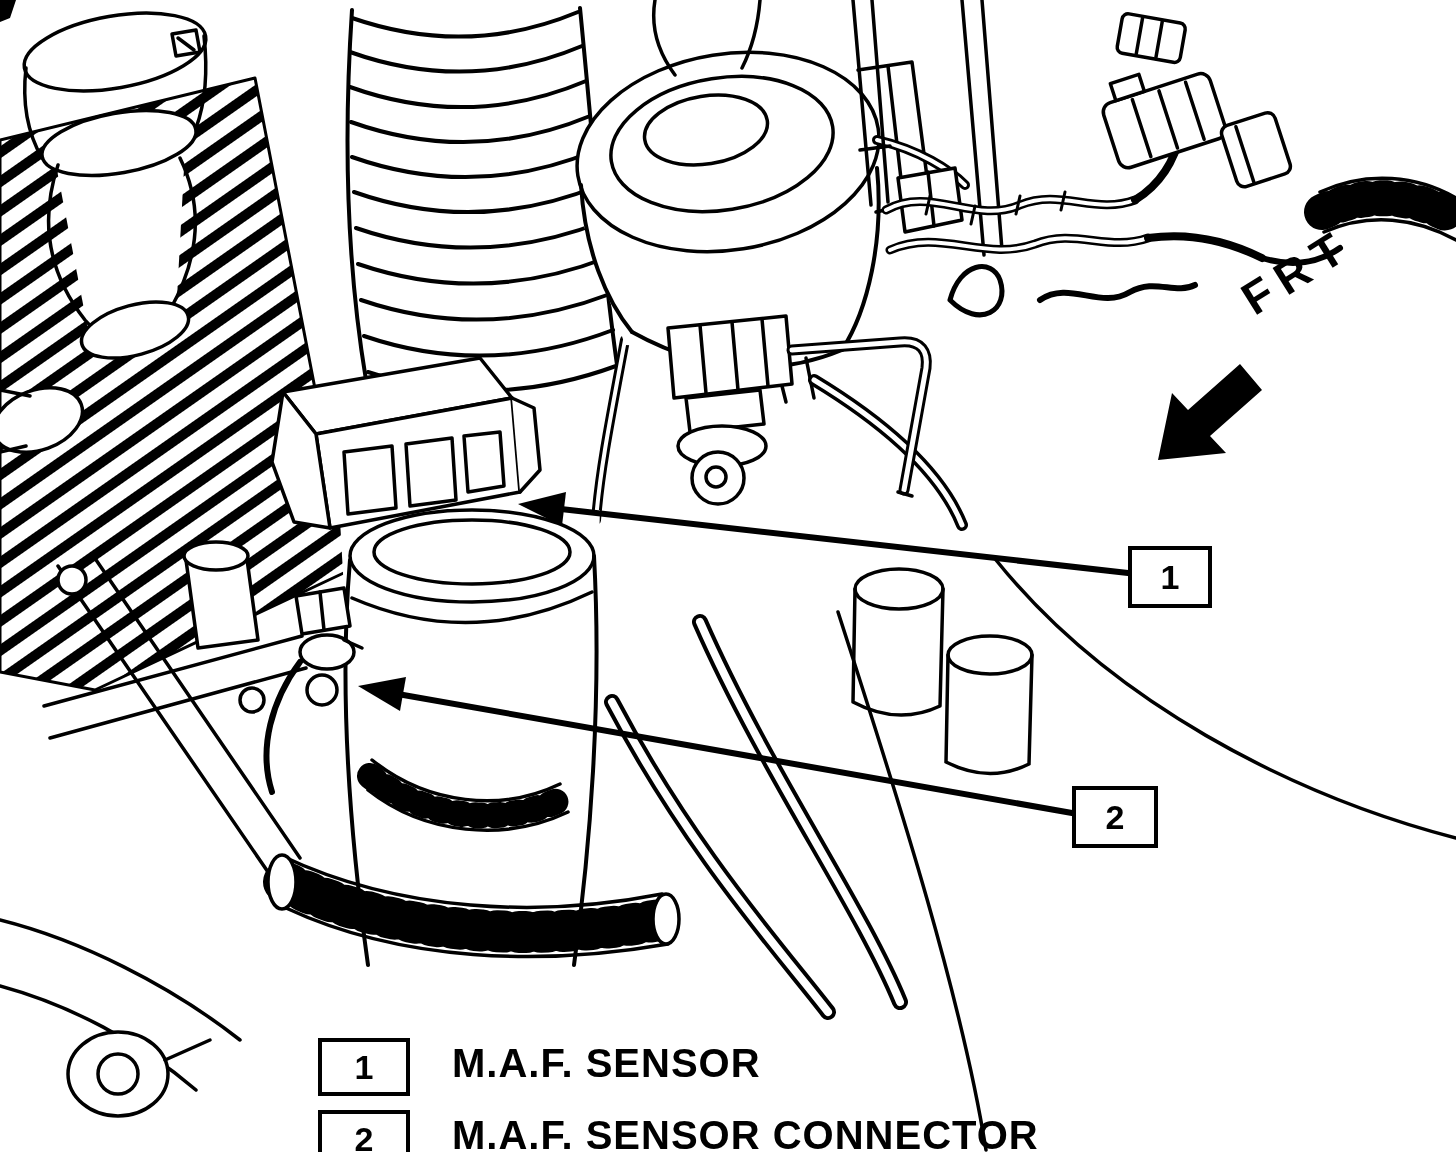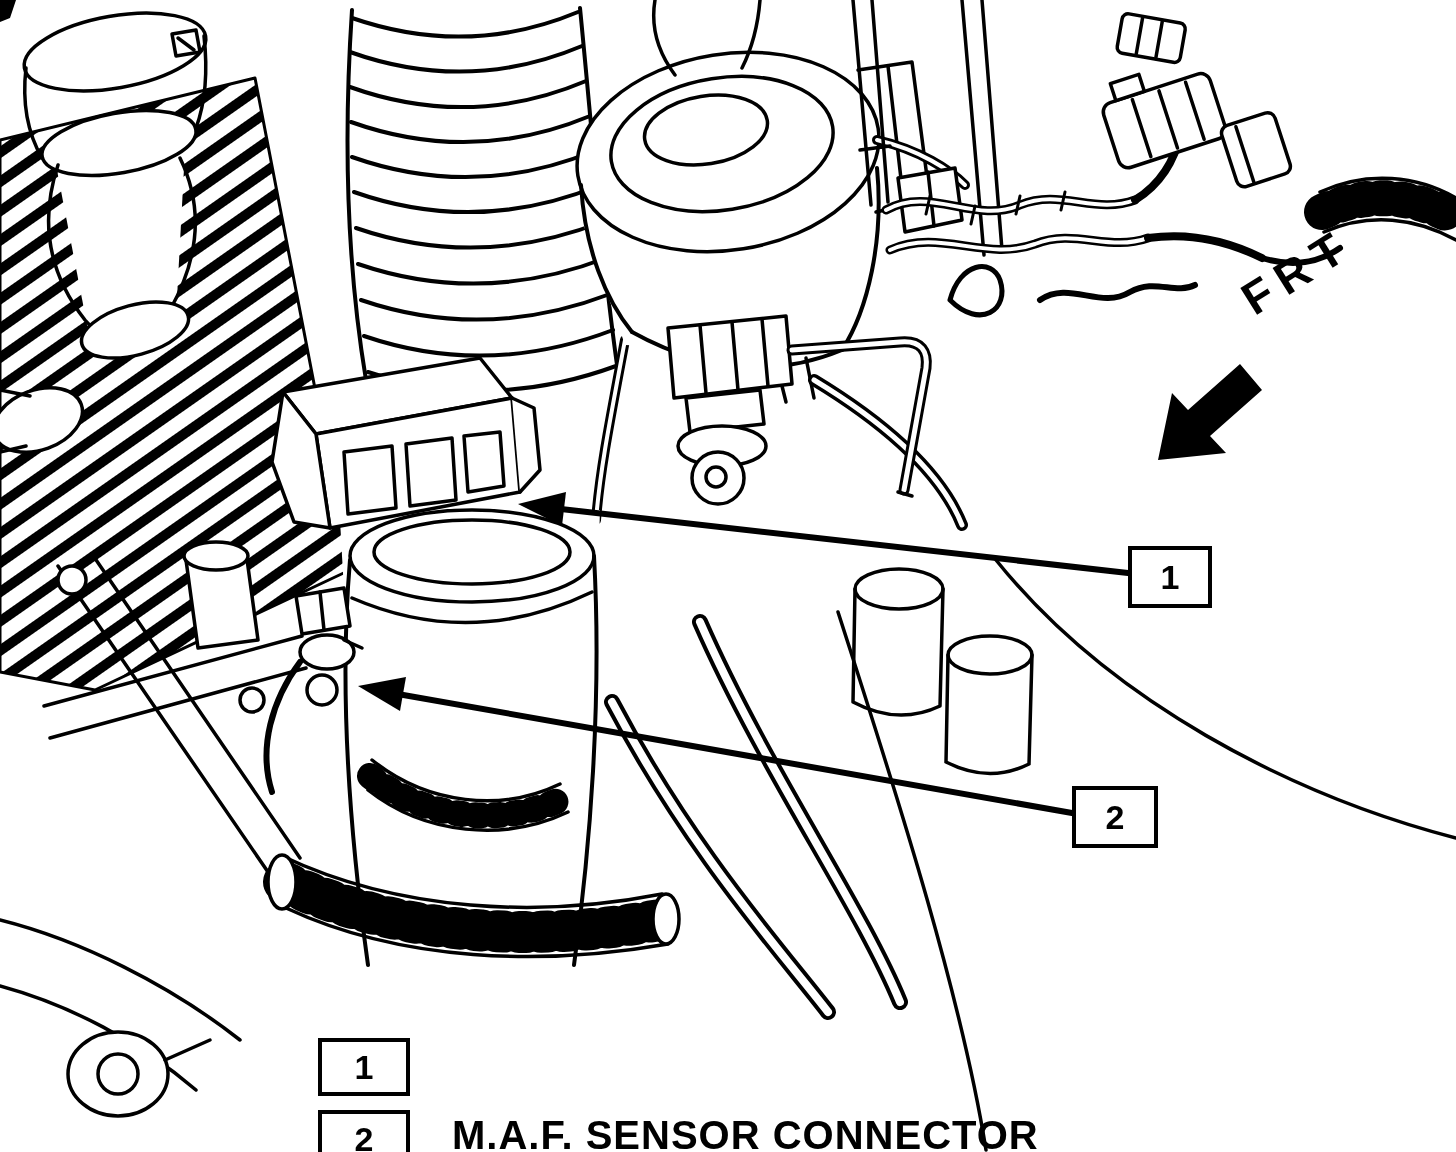--- a/index.html
+++ b/index.html
@@ -248,20 +248,21 @@
   <div class="callout-box" style="left:1072px;top:786px;width:78px;height:54px;">
     <span>2</span>
   </div>
 
   <div class="frt-label">FRT</div>
 
   <div class="legend">
     <div class="legend-box" style="left:318px;top:1038px;">
       <span>1</span>
     </div>
+    <div class="legend-label" style="top:1034px;">M.A.F. SENSOR</div>
 
     <div class="legend-box" style="left:318px;top:1110px;">
       <span>2</span>
     </div>
     <div class="legend-label" style="top:1106px;">M.A.F. SENSOR CONNECTOR</div>
   </div>
 
 </div>
 
 </body></html>

